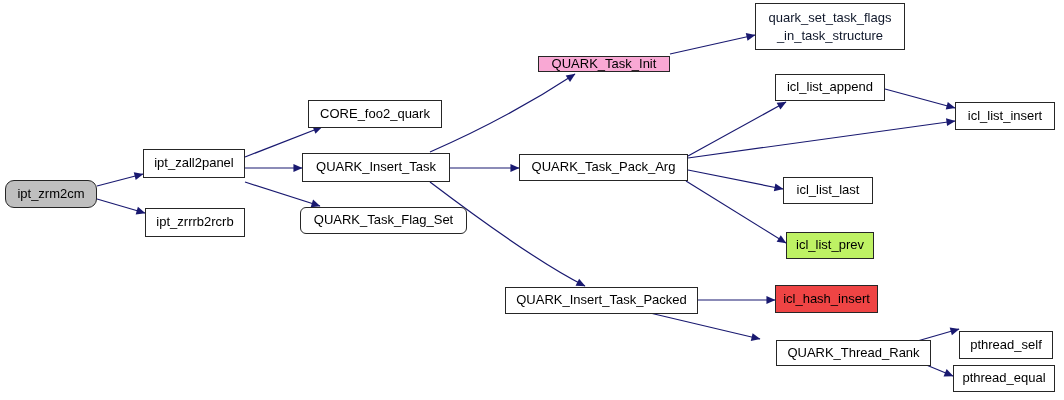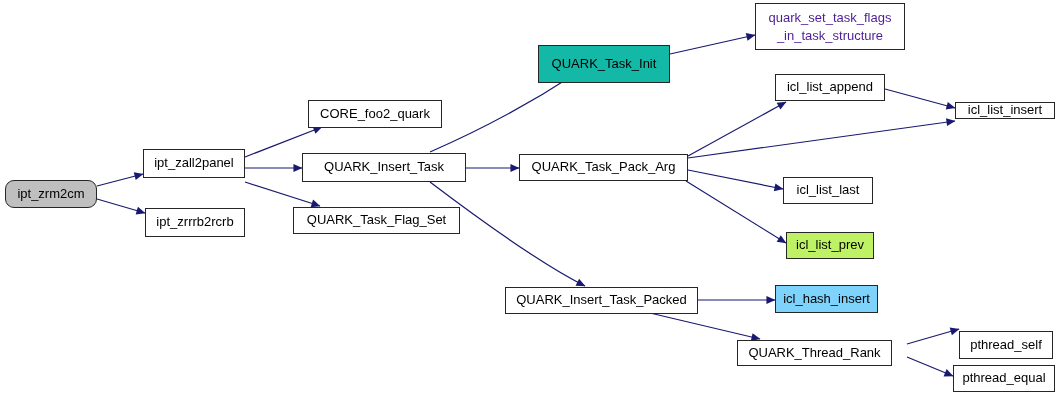--- a/index.html
+++ b/index.html
@@ -75,29 +75,29 @@
         <path d="M 650 313 L 760 339" stroke="#191970" stroke-width="1.2" marker-end="url(#arrowhead)"></path>
         <path d="M 907 344 L 959 329" stroke="#191970" stroke-width="1.2" marker-end="url(#arrowhead)"></path>
         <path d="M 907 357 L 953 376" stroke="#191970" stroke-width="1.2" marker-end="url(#arrowhead)"></path>
       </g>
   </svg>
   <div id="node-layer">
       <div class="node root" style="left: 5px; top: 180px; width: 92px; height: 28px; border-color: rgb(38, 38, 38); background: rgb(191, 191, 191); color: rgb(0, 0, 0); border-radius: 9px;">ipt_zrm2cm</div>
       <div class="node" style="left: 143px; top: 149px; width: 102px; height: 29px; border-color: rgb(38, 38, 38); background: rgb(255, 255, 255); color: rgb(0, 0, 0);">ipt_zall2panel</div>
       <div class="node" style="left: 145px; top: 208px; width: 100px; height: 29px; border-color: rgb(38, 38, 38); background: rgb(255, 255, 255); color: rgb(0, 0, 0);">ipt_zrrrb2rcrb</div>
       <div class="node" style="left: 308px; top: 100px; width: 134px; height: 28px; border-color: rgb(38, 38, 38); background: rgb(255, 255, 255); color: rgb(0, 0, 0);">CORE_foo2_quark</div>
-      <div class="node" style="left: 302px; top: 153px; width: 164px; height: 29px; border-color: rgb(38, 38, 38); background: rgb(255, 255, 255); color: rgb(0, 0, 0);">QUARK_Insert_Task</div>
-      <div class="node" style="left: 293px; top: 207px; width: 167px; height: 27px; border-color: rgb(38, 38, 38); background: rgb(255, 255, 255); color: rgb(0, 0, 0);">QUARK_Task_Flag_Set</div>
-      <div class="node" style="left: 538px; top: 45px; width: 132px; height: 38px; border-color: rgb(38, 38, 38); background: #14b8a6; color: rgb(0, 0, 0);">QUARK_Task_Init</div>
-      <div class="node twoline" style="left: 755px; top: 3px; width: 150px; height: 47px; border-color: rgb(38, 38, 38); background: rgb(255, 255, 255); color: #4c1d95;">quark_set_task_flags
+      <div class="node" style="left: 302px; top: 153px; width: 148px; height: 29px; border-color: rgb(38, 38, 38); background: rgb(255, 255, 255); color: rgb(0, 0, 0);">QUARK_Insert_Task</div>
+      <div class="node" style="left: 300px; top: 207px; width: 167px; height: 27px; border-color: rgb(38, 38, 38); background: rgb(255, 255, 255); color: rgb(0, 0, 0); border-radius: 6px;">QUARK_Task_Flag_Set</div>
+      <div class="node" style="left: 538px; top: 56px; width: 132px; height: 16px; border-color: rgb(38, 38, 38); background: #f9a8d4; color: rgb(0, 0, 0);">QUARK_Task_Init</div>
+      <div class="node twoline" style="left: 755px; top: 3px; width: 150px; height: 47px; border-color: rgb(38, 38, 38); background: rgb(255, 255, 255); color: #0f172a;">quark_set_task_flags
 _in_task_structure</div>
       <div class="node" style="left: 519px; top: 154px; width: 169px; height: 27px; border-color: rgb(38, 38, 38); background: rgb(255, 255, 255); color: rgb(0, 0, 0);">QUARK_Task_Pack_Arg</div>
       <div class="node" style="left: 775px; top: 74px; width: 110px; height: 27px; border-color: rgb(38, 38, 38); background: rgb(255, 255, 255); color: rgb(0, 0, 0);">icl_list_append</div>
-      <div class="node" style="left: 955px; top: 102px; width: 100px; height: 17px; border-color: rgb(38, 38, 38); background: rgb(255, 255, 255); color: rgb(0, 0, 0);">icl_list_insert</div>
+      <div class="node" style="left: 955px; top: 102px; width: 100px; height: 28px; border-color: rgb(38, 38, 38); background: rgb(255, 255, 255); color: rgb(0, 0, 0);">icl_list_insert</div>
       <div class="node" style="left: 783px; top: 177px; width: 90px; height: 27px; border-color: rgb(38, 38, 38); background: rgb(255, 255, 255); color: rgb(0, 0, 0);">icl_list_last</div>
       <div class="node" style="left: 786px; top: 232px; width: 88px; height: 27px; border-color: rgb(38, 38, 38); background: #bef264; color: rgb(0, 0, 0);">icl_list_prev</div>
       <div class="node" style="left: 505px; top: 287px; width: 193px; height: 27px; border-color: rgb(38, 38, 38); background: rgb(255, 255, 255); color: rgb(0, 0, 0);">QUARK_Insert_Task_Packed</div>
-      <div class="node" style="left: 775px; top: 285px; width: 103px; height: 28px; border-color: rgb(38, 38, 38); background: #7dd3fc; color: rgb(0, 0, 0);">icl_hash_insert</div>
-      <div class="node" style="left: 737px; top: 340px; width: 155px; height: 26px; border-color: rgb(38, 38, 38); background: rgb(255, 255, 255); color: rgb(0, 0, 0);">QUARK_Thread_Rank</div>
+      <div class="node" style="left: 775px; top: 285px; width: 103px; height: 28px; border-color: rgb(38, 38, 38); background: #ef4444; color: rgb(0, 0, 0);">icl_hash_insert</div>
+      <div class="node" style="left: 776px; top: 340px; width: 155px; height: 26px; border-color: rgb(38, 38, 38); background: rgb(255, 255, 255); color: rgb(0, 0, 0);">QUARK_Thread_Rank</div>
       <div class="node" style="left: 959px; top: 312px; width: 94px; height: 28px; border-color: rgb(38, 38, 38); background: rgb(255, 255, 255); color: rgb(0, 0, 0); margin-top: 19px;">pthread_self</div>
       <div class="node" style="left: 953px; top: 365px; width: 102px; height: 27px; border-color: rgb(38, 38, 38); background: rgb(255, 255, 255); color: rgb(0, 0, 0);">pthread_equal</div>
     </div>
 </div>
 
 </body></html>

